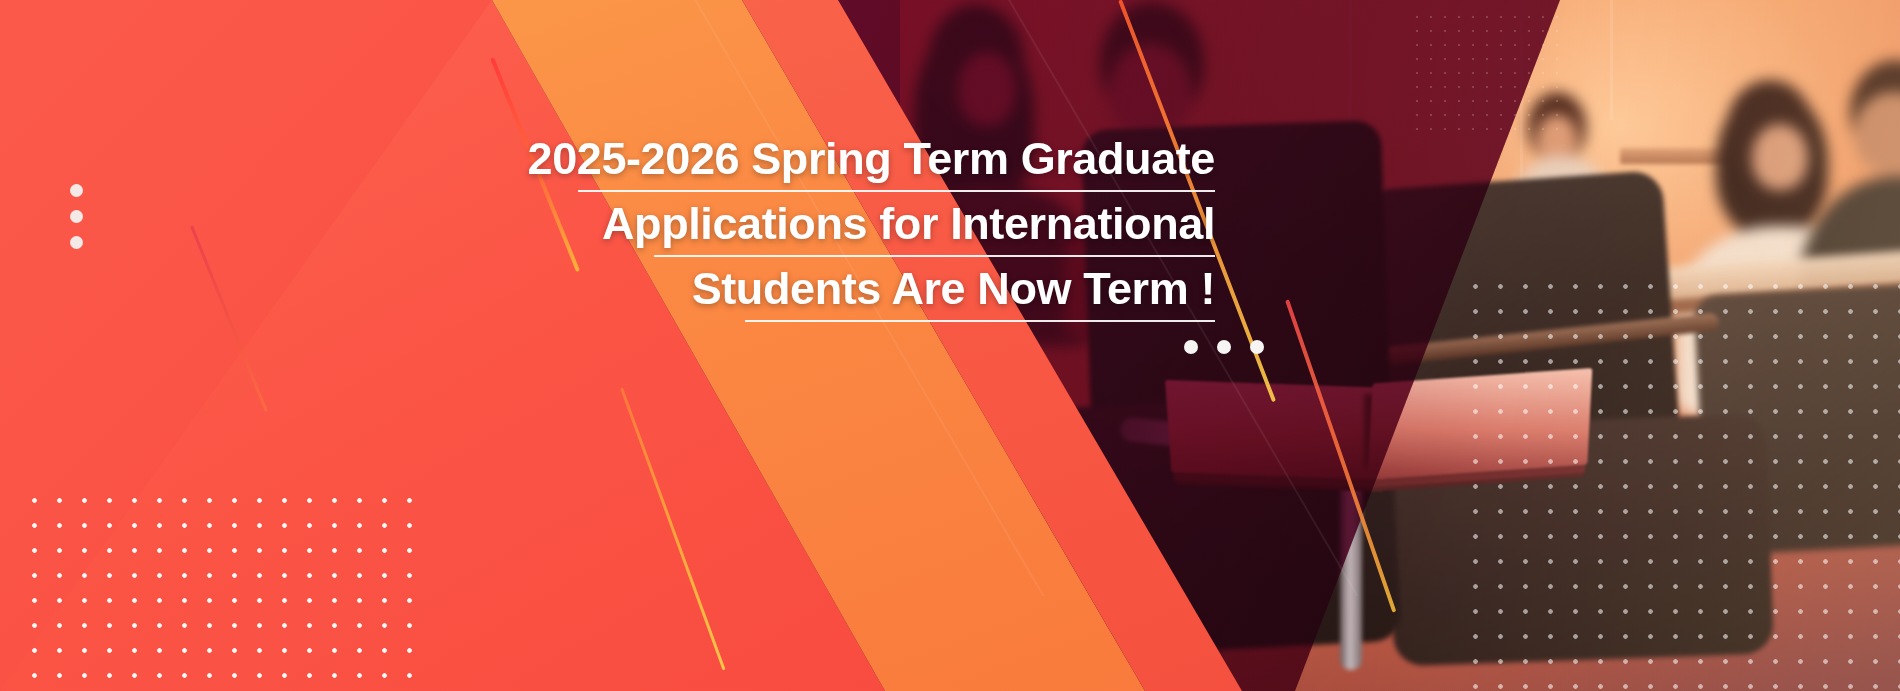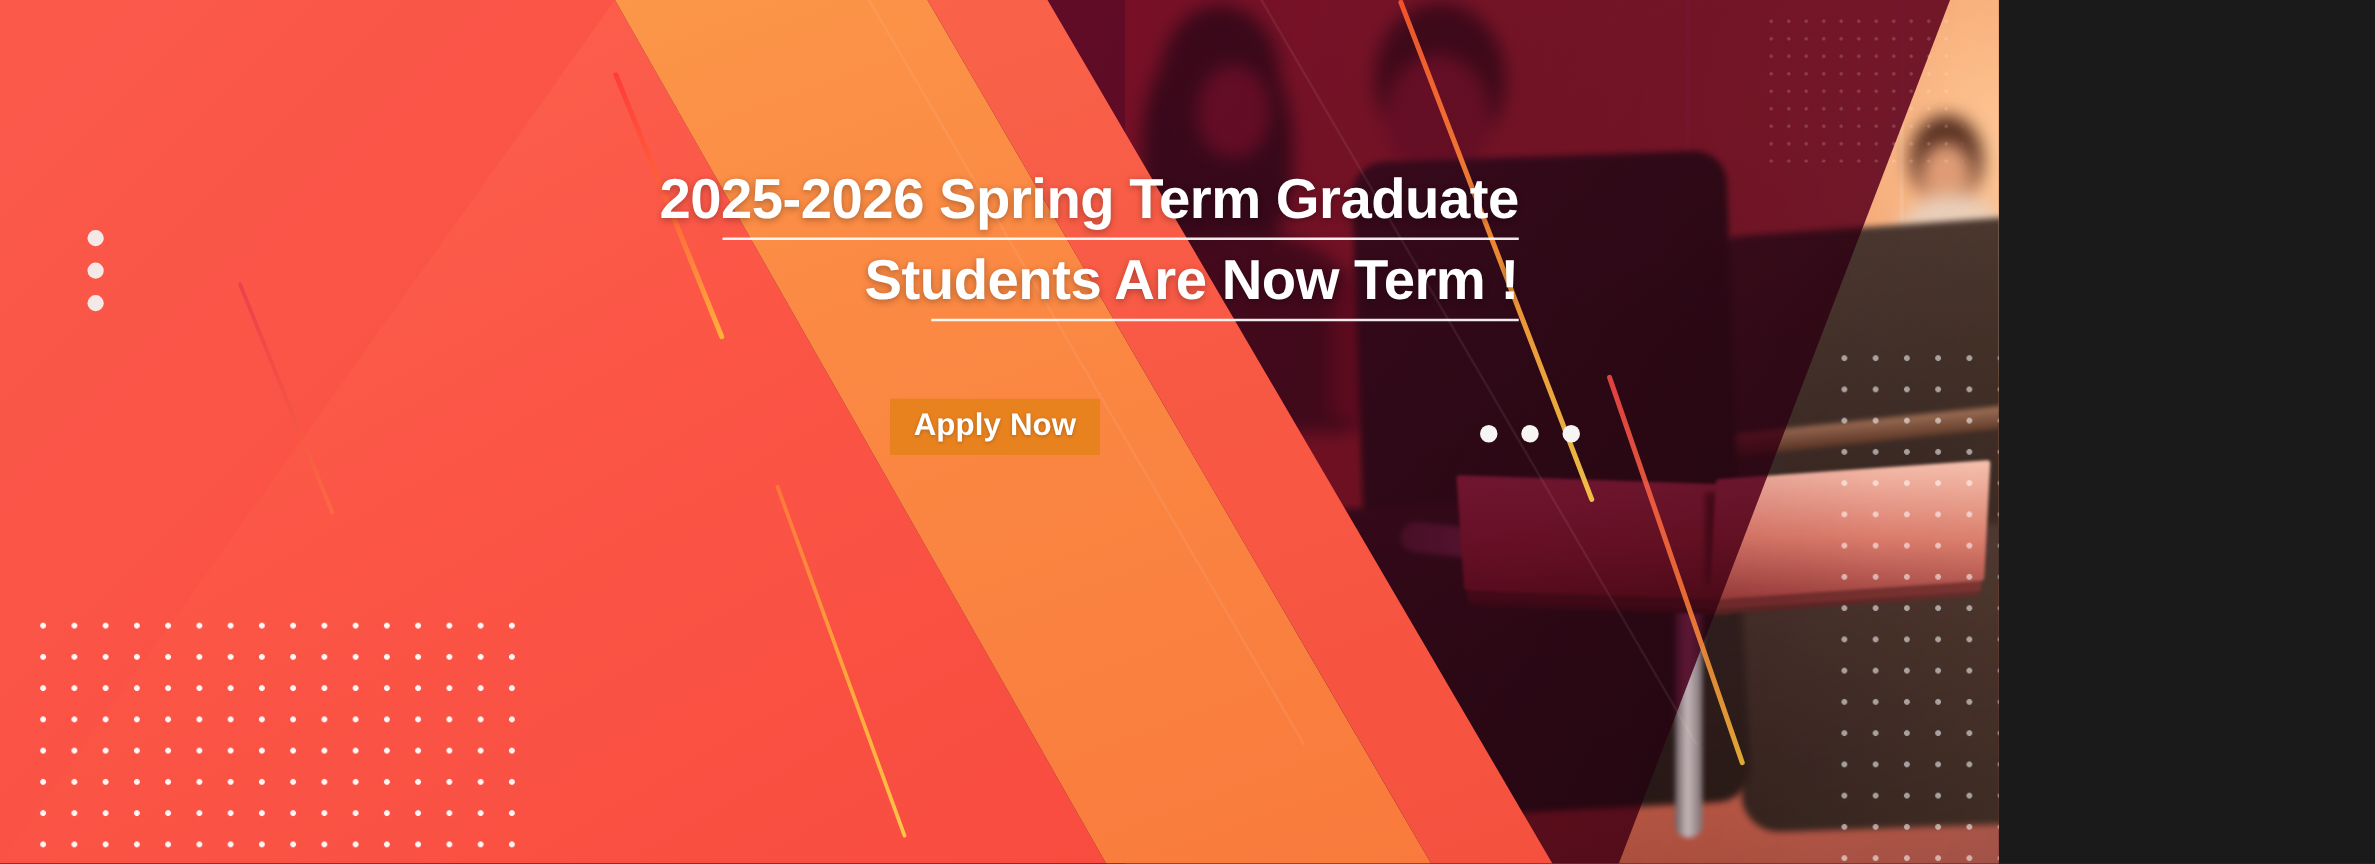--- a/index.html
+++ b/index.html
@@ -1,21 +1,21 @@
 <!DOCTYPE html>
 <html><head>
 <meta charset="utf-8">
 <style>
   * { margin:0; padding:0; box-sizing:border-box; }
   html,body { background:#1a1a1a; }
   body { font-family:"Liberation Sans", sans-serif; }
 
   #banner {
     position:relative;
-    width:1599px;
+    width:1900px;
     height:691px;
     overflow:hidden;
     background:#7d1f44;
   }
 
   
   .photo-layer {
     position:absolute; inset:0;
     overflow:hidden;
   }
@@ -420,21 +420,19 @@
   <div class="dot-grid dot-grid-tiny"></div>
   <div class="dots-horiz">
     <i></i>
     <i></i>
     <i></i>
   </div>
 
   <div class="content">
     <div class="headline">
       <div class="hl-line l1">2025-2026 Spring Term Graduate</div>
+      <div class="hl-line l2">Applications for International</div>
       <div class="hl-line l3">Students Are Now Term !</div>
     </div>
 
-    <div class="cta-wrap">
-      <button class="cta">Apply Now</button>
-    </div>
   </div>
 
 </div>
 
 </body></html>

